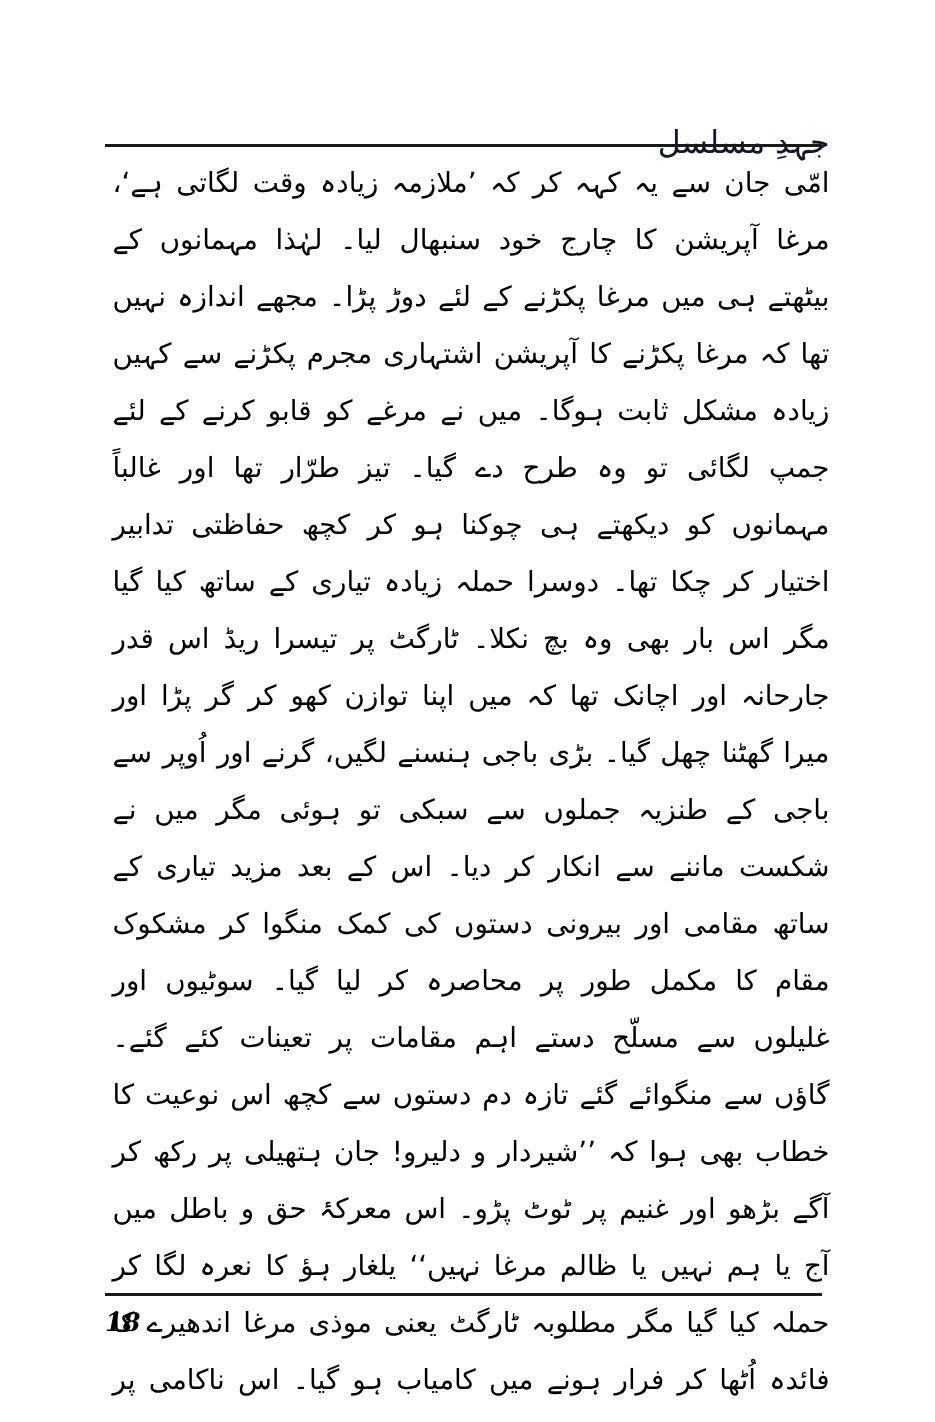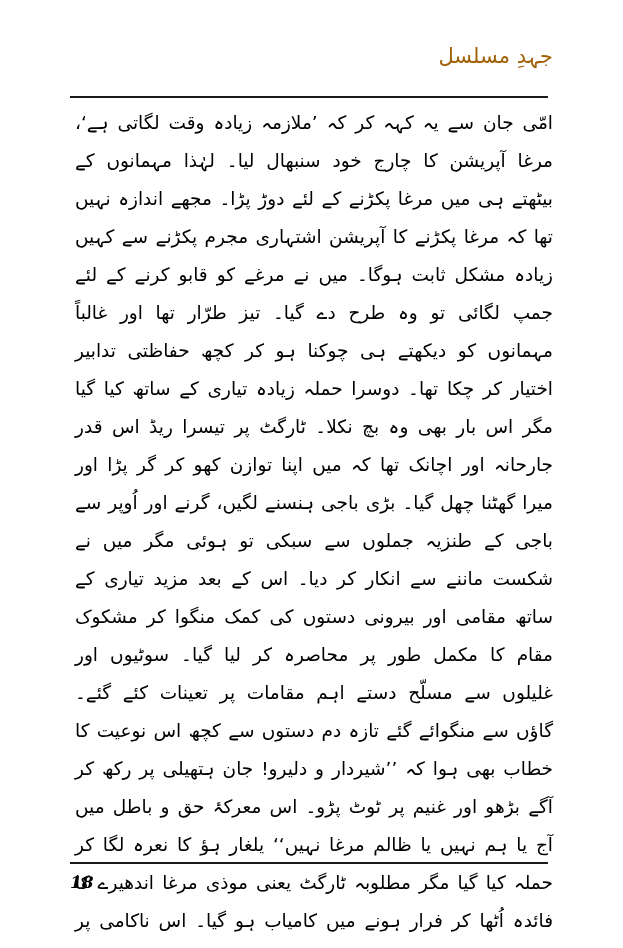--- a/index.html
+++ b/index.html
@@ -24,23 +24,24 @@
     left: 70px;
     height: 42px;
     direction: rtl;
     text-align: right;
   }
   .header-title {
     display: inline-block;
     font-family: "DejaVu Sans", sans-serif;
     font-size: 21px;
     line-height: 1.2;
-    color: #a16207;
+    color: #0f172a;
     letter-spacing: 0.5px;
     white-space: nowrap;
+    margin-top: 39px;
   }
 
   
   .rule {
     position: absolute;
     left: 70px;
     width: 478px;
     height: 0;
     border-top: 2px solid #1a1a1a;
   }

